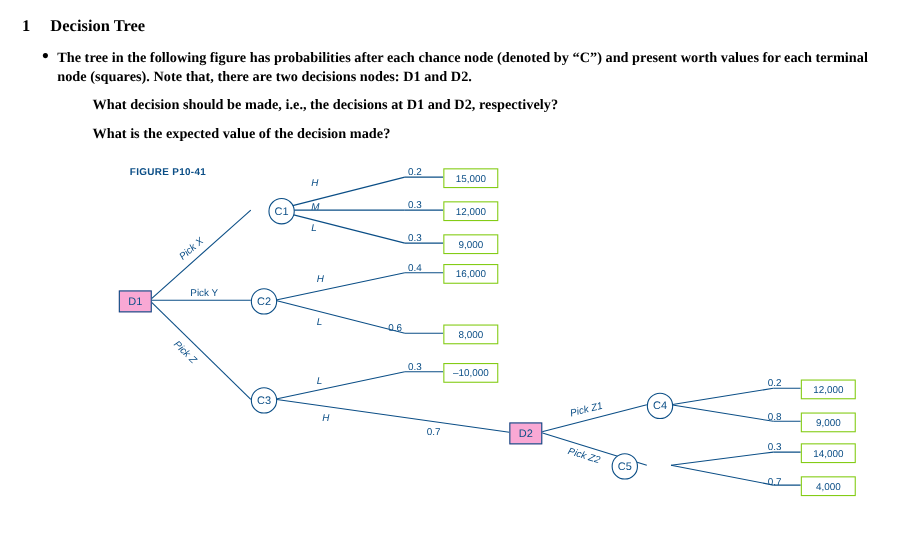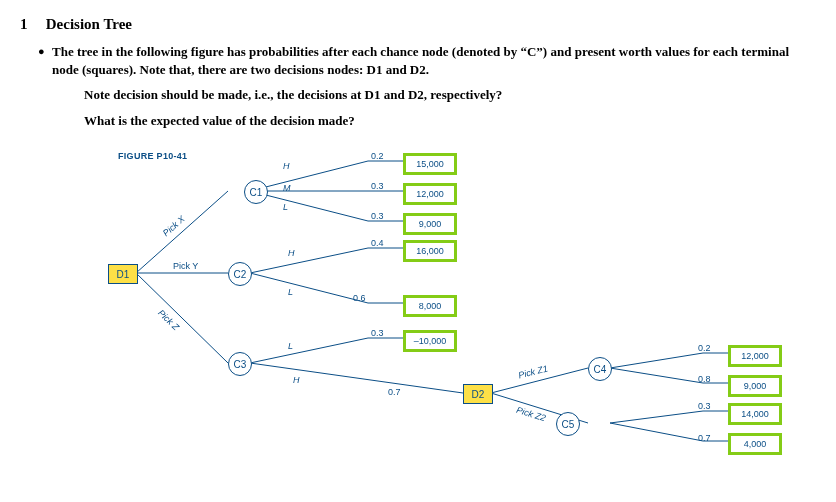--- a/index.html
+++ b/index.html
@@ -32,53 +32,53 @@
     font-size: 10px;
     text-align: right;
   }
   .figtitle {
     position:absolute; left:50px; top:8px;
     color:#0b4e86; font-weight:bold; font-size:9px; letter-spacing:0.3px;
   }
   svg { position:absolute; inset:0; }
   .dec-node {
     position:absolute; width:28px; height:18px;
-    border:1px solid #0b4e86; background:#fde047;
+    border:1px solid #0b4e86; background:#f9a8d4;
     display:flex; align-items:center; justify-content:center;
     font-size:10px; color:#0b4e86;
   }
   .ch-node {
     position:absolute; width:22px; height:22px; border-radius:50%;
     border:1px solid #0b4e86; background:#fff;
     display:flex; align-items:center; justify-content:center;
     font-size:10px; color:#0b4e86;
   }
   .term-node {
     position:absolute; width:48px; height:16px;
-    border:3px solid #84cc16; background:#fff;
+    border:1px solid #84cc16; background:#fff;
     display:flex; align-items:center; justify-content:center;
     font-size:9px; color:#0b4e86;
   }
   .edge-label {
     position:absolute; font-size:9px; color:#0b4e86; white-space:nowrap;
   }
   .edge-label.rot { font-style:italic; }
 </style>
 </head>
 <body>
 
 <div class="heading">
   <span class="num">1</span>
   <span>Decision Tree</span>
 </div>
 
 <div class="bullet-block">
   <span class="bullet-dot">●</span>
   <div class="para">The tree in the following figure has probabilities after each chance node (denoted by “C”) and present worth values for each terminal node (squares). Note that, there are two decisions nodes: D1 and D2.</div>
-  <div class="sub para">Note decision should be made, i.e., the decisions at D1 and D2, respectively?</div>
+  <div class="sub para">What decision should be made, i.e., the decisions at D1 and D2, respectively?</div>
   <div class="sub para">What is the expected value of the decision made?</div>
 </div>
 
 <div class="figwrap">
   <div class="figtitle">FIGURE P10-41</div>
 
   <svg width="720" height="330">
     <g stroke="#0b4e86" stroke-width="1" fill="none">
 
       <line x1="68" y1="130" x2="160" y2="48"></line>

